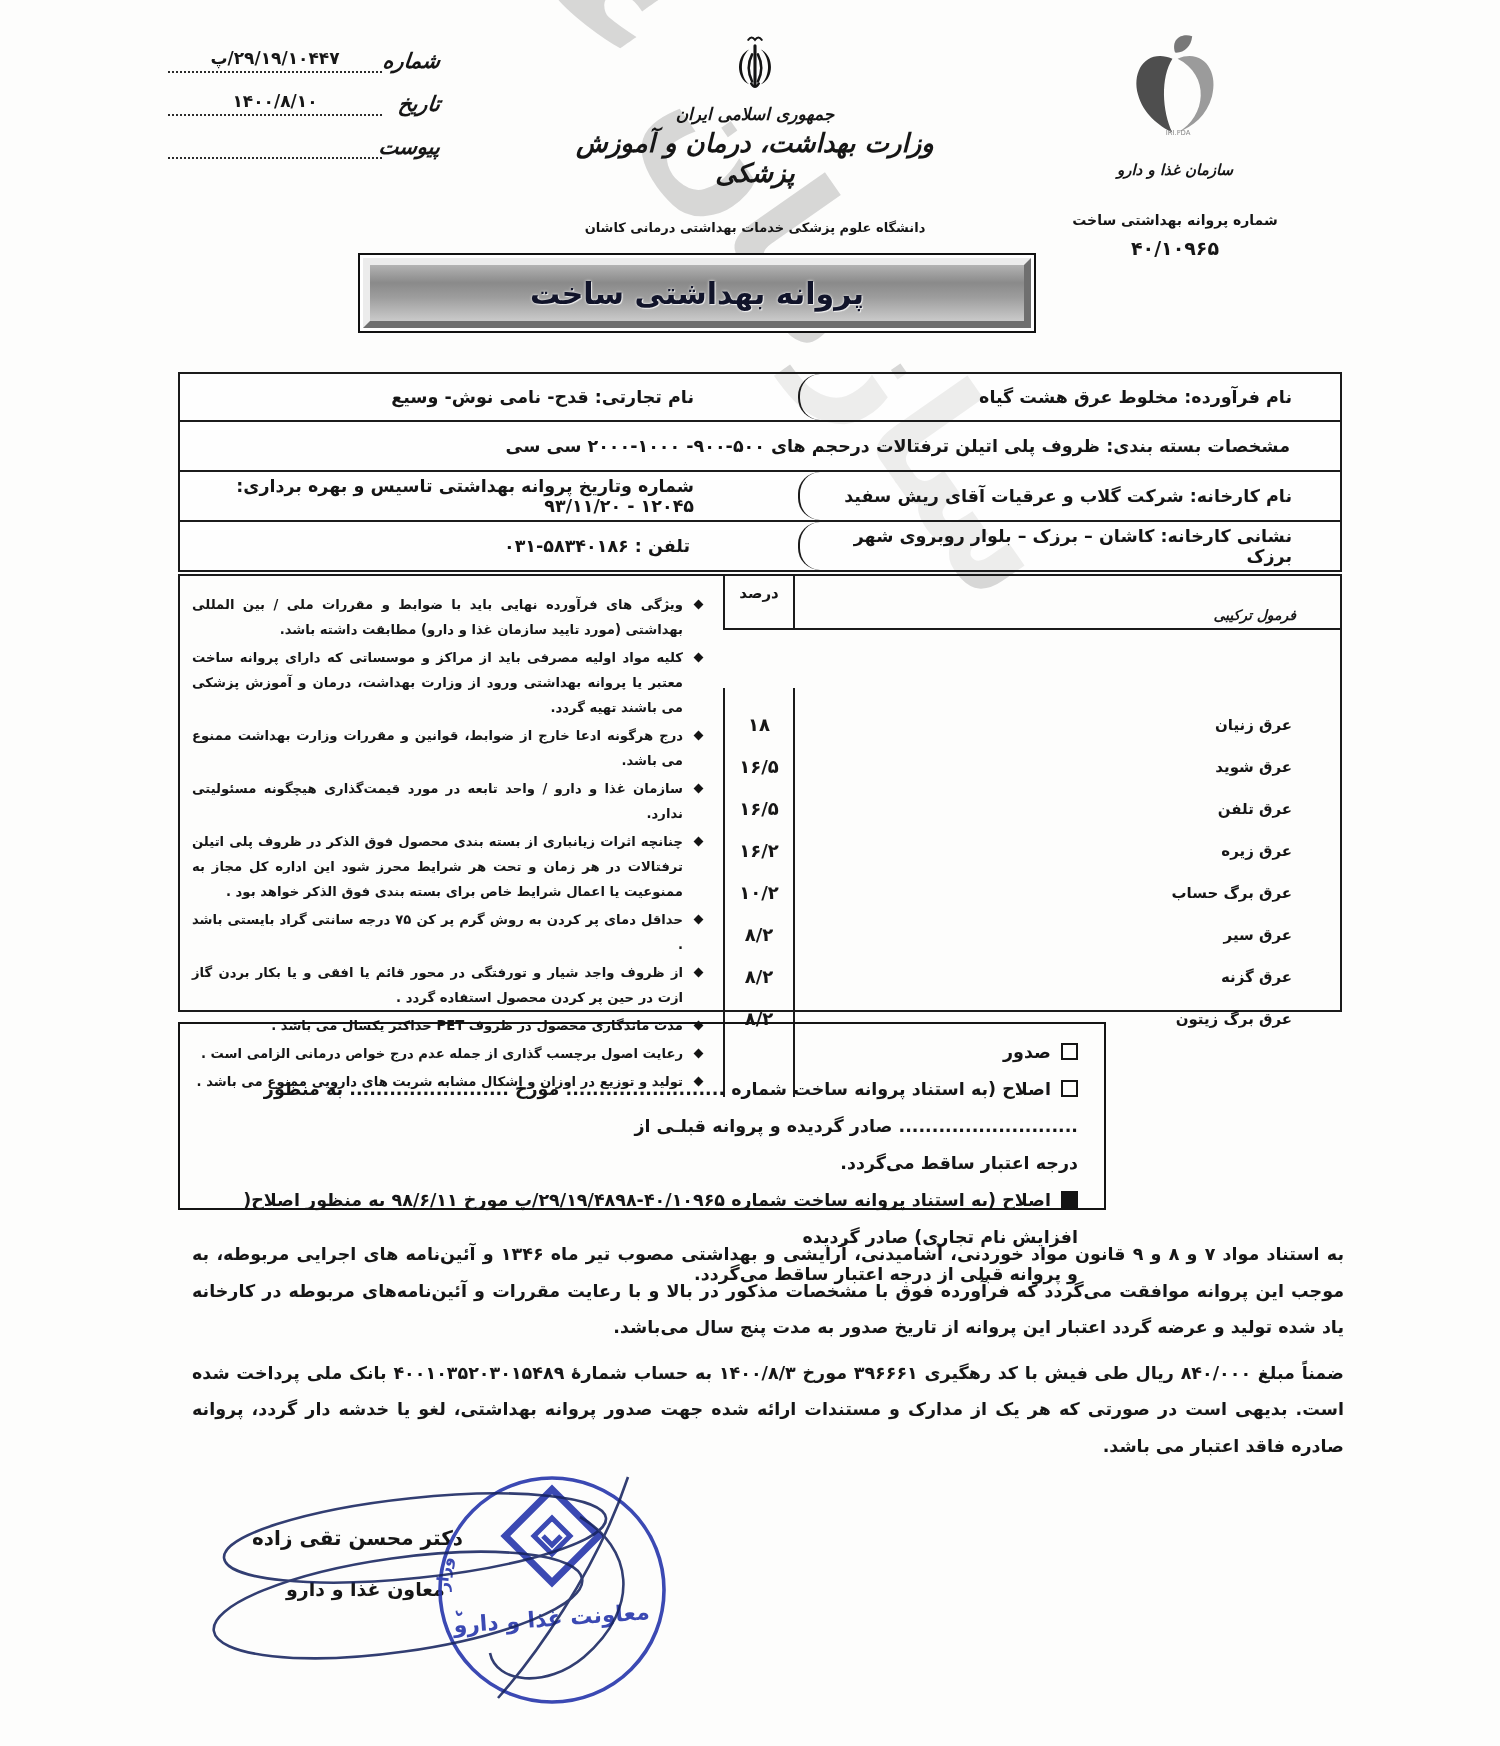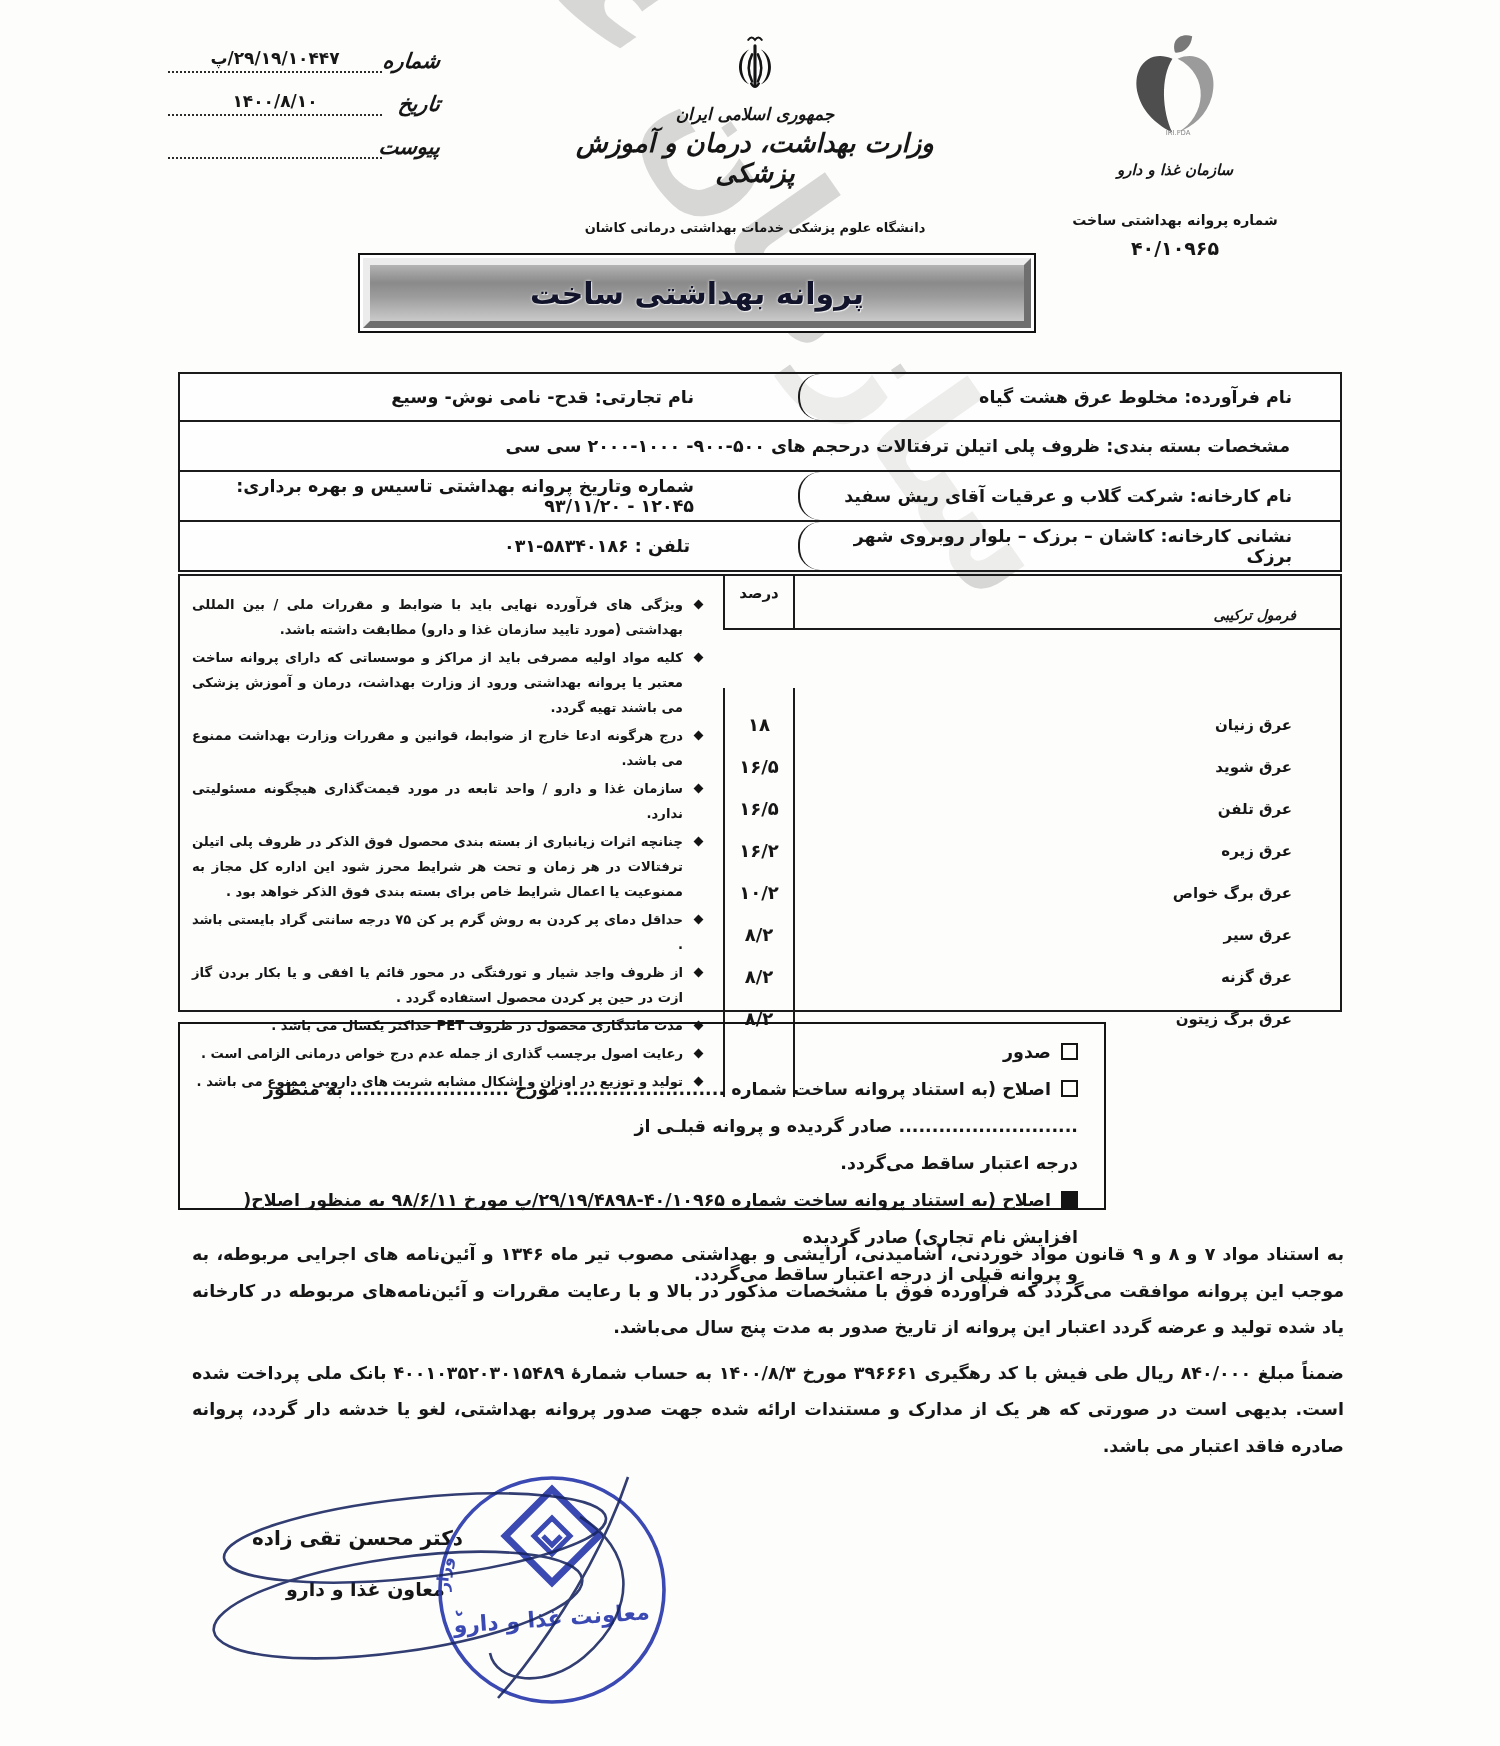--- a/index.html
+++ b/index.html
@@ -182,21 +182,21 @@
       <div class="formula-grid">
         <div class="f-names-header">
           <span>فرمول ترکیبی</span>
         </div>
         <div class="f-pct-header">درصد</div>
         <div class="f-names">
           <div>عرق زنیان</div>
           <div>عرق شوید</div>
           <div>عرق تلفن</div>
           <div>عرق زیره</div>
-          <div>عرق برگ خواص</div>
+          <div>عرق برگ حساب</div>
           <div>عرق سیر</div>
           <div>عرق گزنه</div>
           <div>عرق برگ زیتون</div>
         </div>
         <div class="f-pct">
           <div>۱۸</div>
           <div>۱۶/۵</div>
           <div>۱۶/۵</div>
           <div>۱۶/۲</div>
           <div>۱۰/۲</div>

